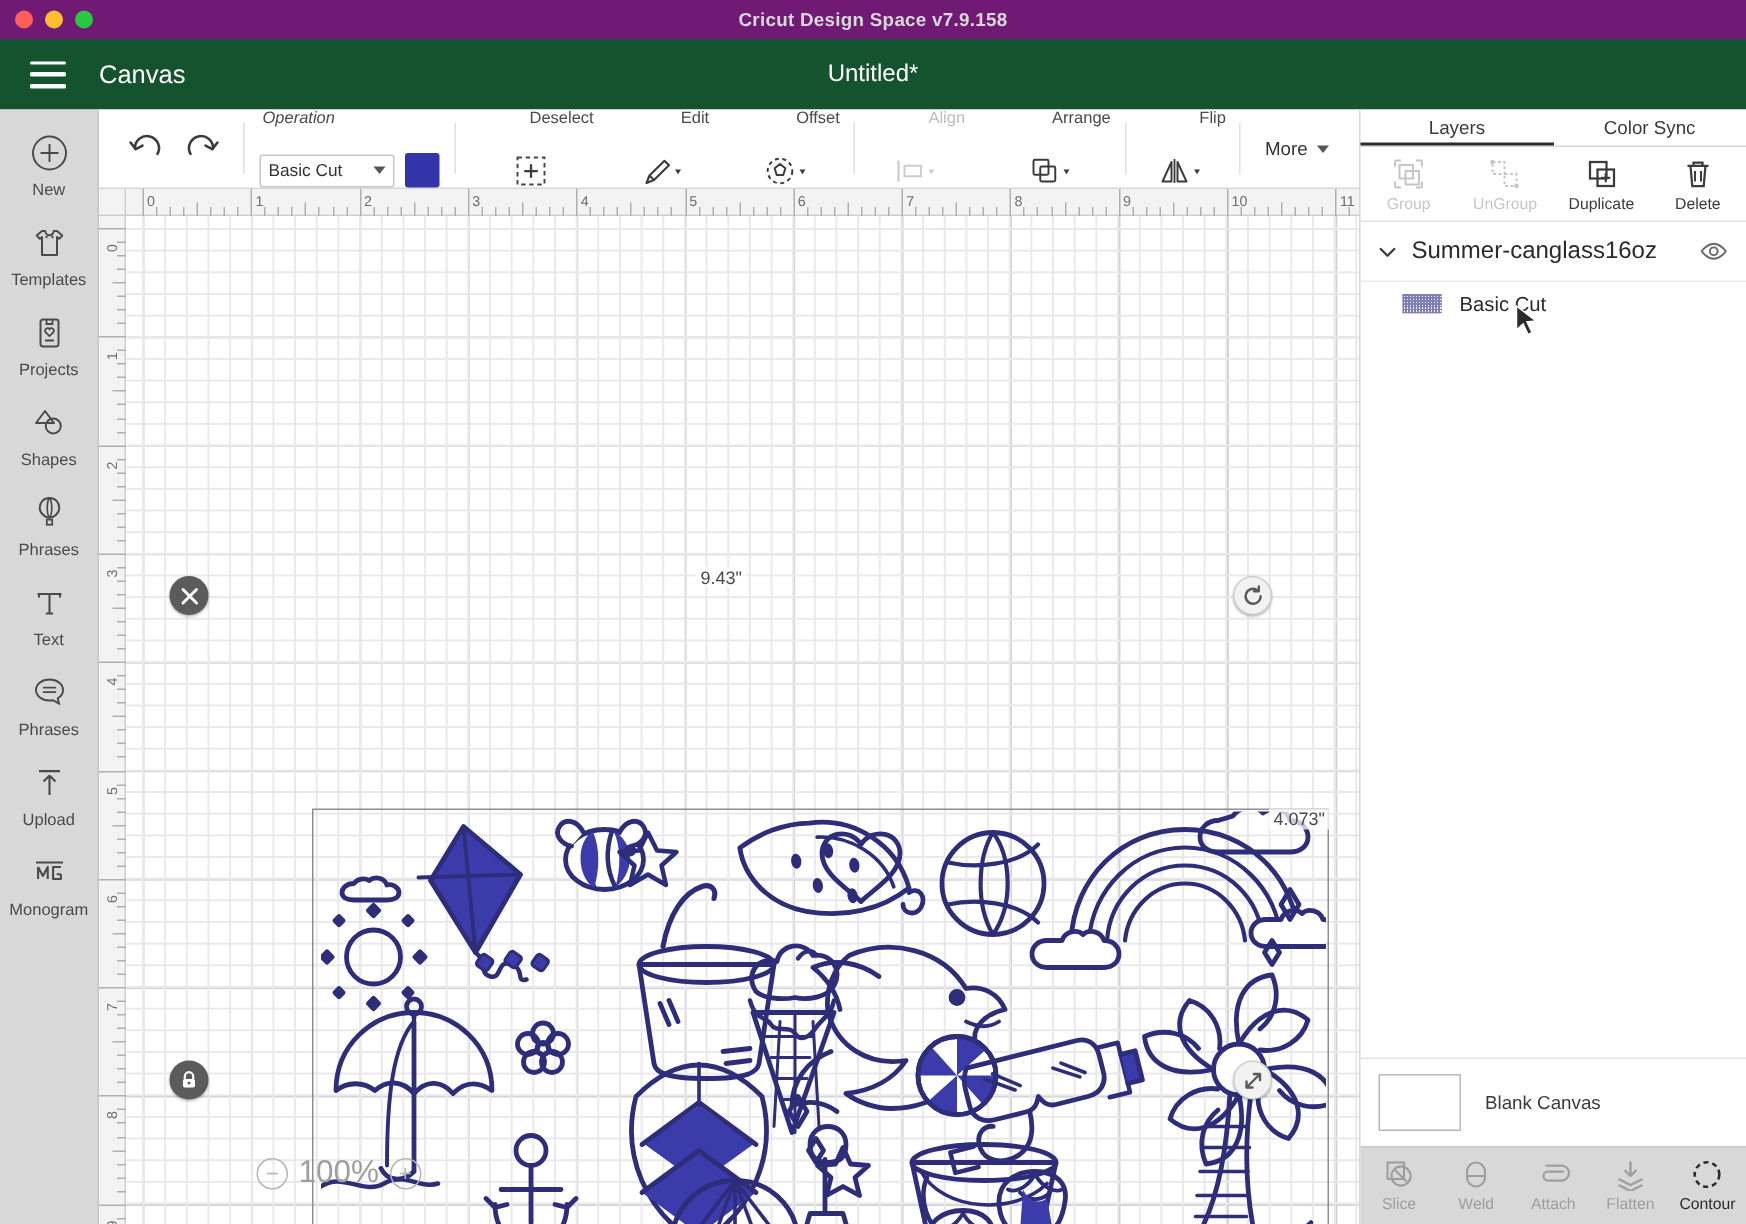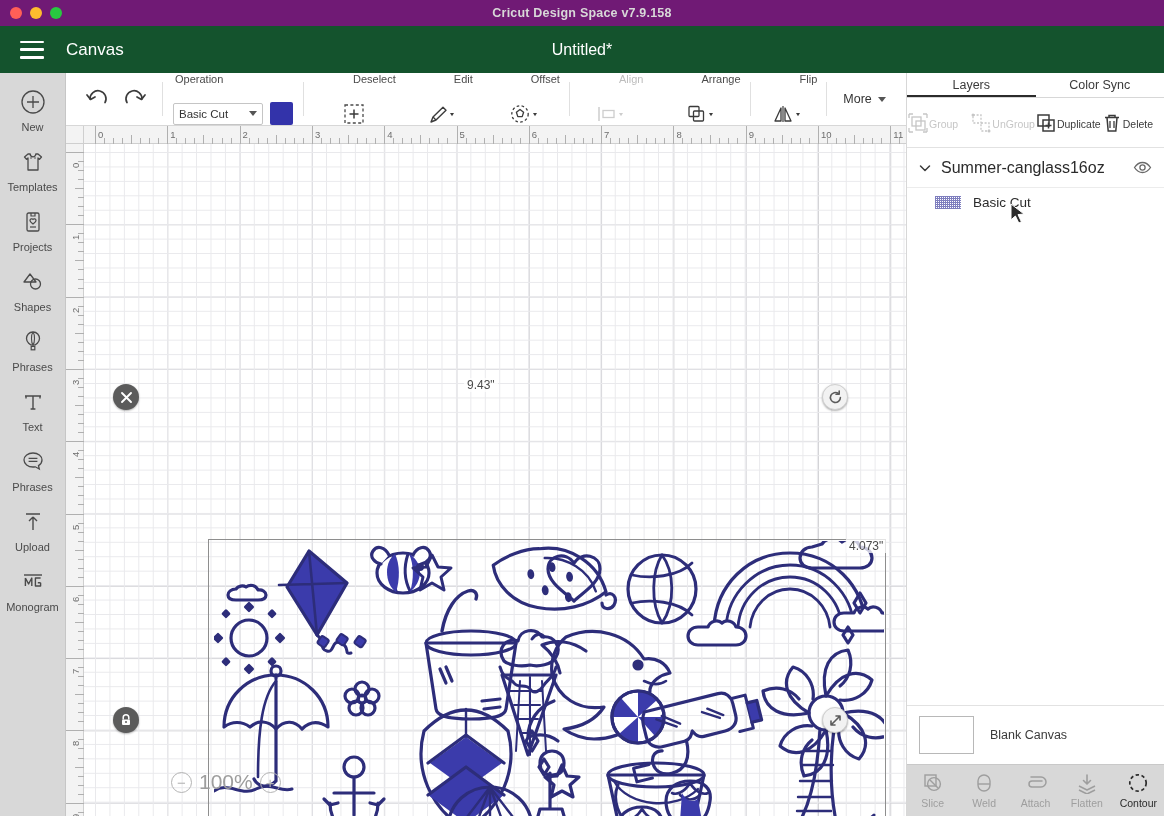--- a/index.html
+++ b/index.html
@@ -72,21 +72,21 @@
 
   
   .toolbar {
     position: absolute; left: 66px; top: 73px; right: 258px; height: 53px;
     background: #fff; border-bottom: 1px solid #d7d7d7;
     display: flex; align-items: center;
   }
   .tb-undo { display: flex; gap: 16px; padding: 0 14px 0 18px; }
   .tb-sep { width: 1px; height: 34px; background: #e0e0e0; }
   .tb-group { display: flex; flex-direction: column; padding: 0 10px; height: 53px; justify-content: center; }
-  .tb-group-title { font-size: 11px; color: #4a4a4a; margin-bottom: 17px; padding-left: 2px; }
+  .tb-group-title { font-size: 11px; color: #4a4a4a; margin-bottom: 17px; padding-left: 2px; font-style: italic; }
   .tb-row { display: flex; align-items: center; gap: 7px; }
   .op-select {
     border: 1px solid #c5c5c5; border-radius: 2px; height: 22px; width: 90px;
     font-size: 11.5px; color: #333; display: flex; align-items: center;
     padding: 0 5px; justify-content: space-between; background: #fff; cursor: pointer;
   }
   .caret { width: 0; height: 0; border-left: 4px solid transparent; border-right: 4px solid transparent; border-top: 5px solid #555; }
   .swatch { width: 23px; height: 23px; border-radius: 2px; cursor: pointer; }
   .tb-btn { display: flex; flex-direction: column; align-items: center; cursor: pointer; padding: 0 9px; }
   .tb-btn .lab { font-size: 11px; color: #4a4a4a; margin-bottom: 17px; padding-left: 40px; }
@@ -166,21 +166,21 @@
   }
   .rtabs { display: flex; height: 25px; border-bottom: 1px solid #d7d7d7; }
   .rtab {
     flex: 1; text-align: center; font-size: 12.5px; color: #3b3b3b; cursor: pointer;
     line-height: 25px;
   }
   .rtab.active { border-bottom: 2px solid #2b2b2b; font-weight: normal; }
   .ltools {
     display: flex; height: 50px; border-bottom: 1px solid #e2e2e2; align-items: center;
   }
-  .ltool { flex: 1; display: flex; flex-direction: row; align-items: center; cursor: pointer; }
+  .ltool { flex: 1; display: flex; flex-direction: column; align-items: center; cursor: pointer; }
   .ltool .ic { height: 24px; display: flex; align-items: center; color: #3b3b3b; }
   .ltool .lb { font-size: 10.5px; color: #3b3b3b; margin-top: 2px; }
   .ltool.dim .ic { color: #c6c6c6; }
   .ltool.dim .lb { color: #c6c6c6; }
   .layer-group {
     display: flex; align-items: center; padding: 10px 12px 10px 10px;
     border-bottom: 1px solid #ececec; cursor: pointer;
   }
   .layer-group .gname { font-size: 16px; color: #2b2b2b; margin-left: 8px; flex: 1; }
   .chev-r { font-size: 14px; color: #4a4a4a; transform: rotate(0deg); }

